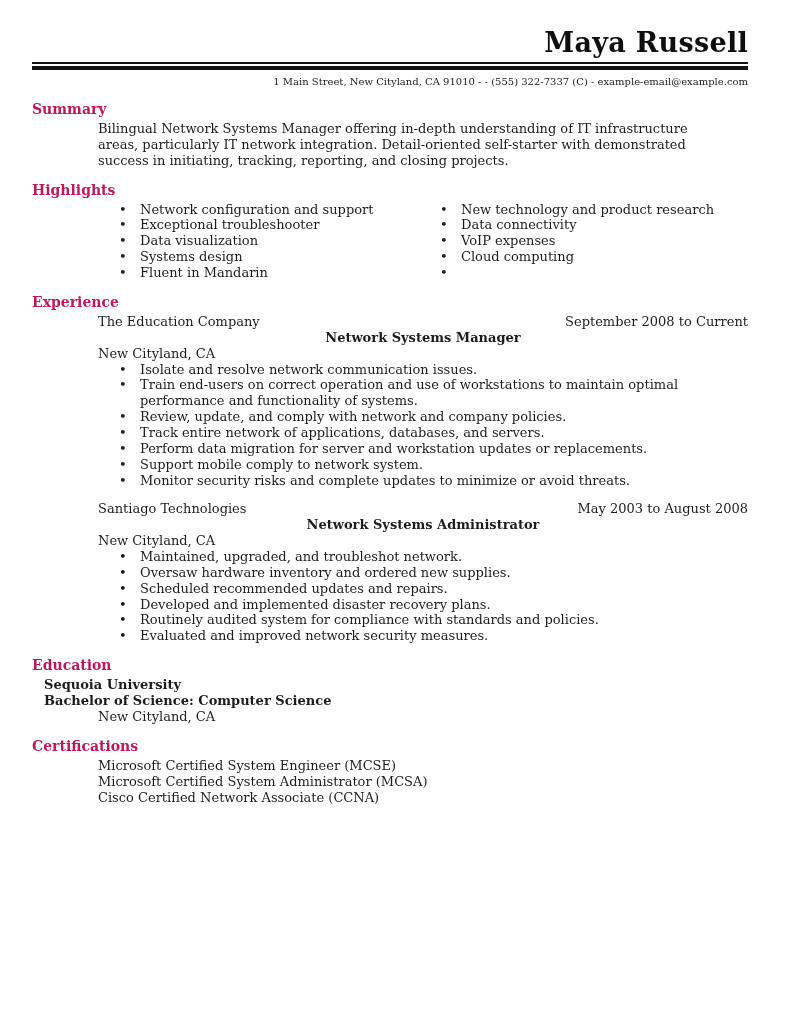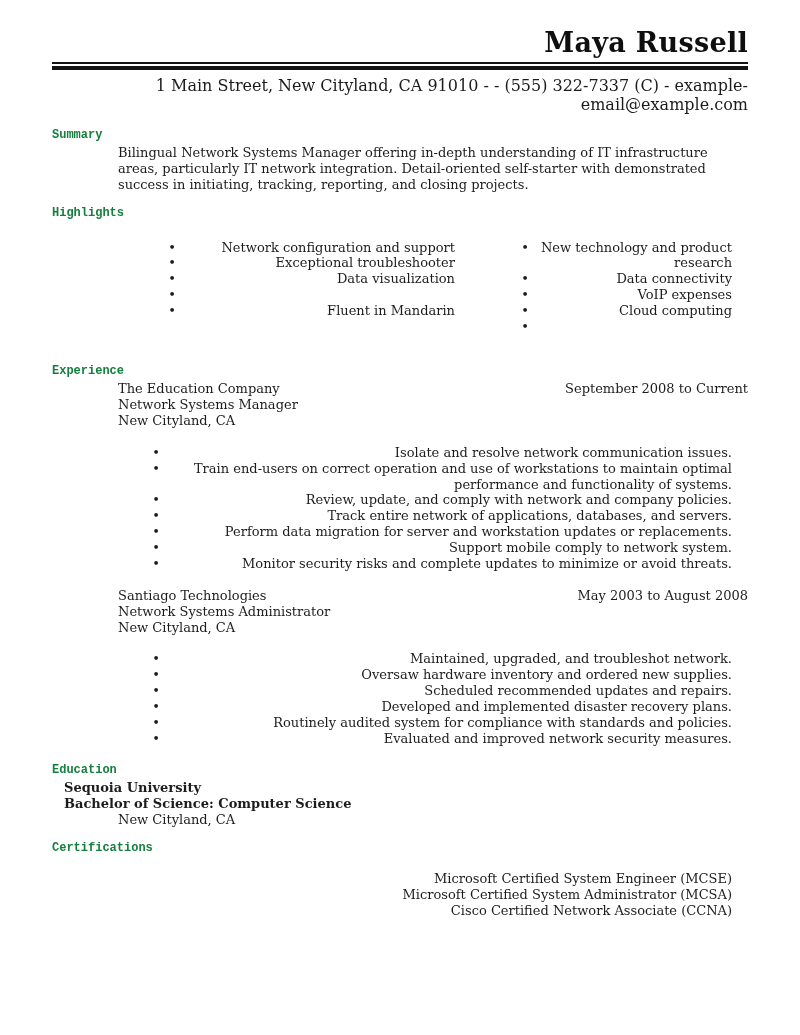--- a/index.html
+++ b/index.html
@@ -1,21 +1,21 @@
 <!DOCTYPE html>
 <html><head>
 <meta charset="utf-8">
 <style>
   html, body { margin: 0; padding: 0; background: #ffffff; }
   .page {
     position: relative;
     width: 800px;
     height: 1035px;
     box-sizing: border-box;
-    padding: 28px 52px 0 52px;
+    padding: 28px 52px 0 32px;
     background: #ffffff;
     color: #1c1c1c;
     font-family: "DejaVu Serif", serif;
     font-size: 13px;
     line-height: 1.22;
     overflow: hidden;
   }
 
   
   .name {
@@ -24,58 +24,57 @@
     font-weight: 700;
     line-height: 1.1;
     color: #0f0f0f;
     letter-spacing: 0.3px;
   }
   .rules { margin-top: 4px; }
   .rule-thin  { height: 2px; background: #141414; }
   .rule-thick { height: 4px; background: #141414; margin-top: 2px; }
   .contact {
     text-align: right;
-    font-size: 16px;
+    font-size: 10px;
     margin-top: 6px;
     color: #1c1c1c;
   }
 
   
   .stitle {
-    font-size: 12px;
+    font-size: 14px;
     font-weight: 700;
-    color: #15803d;
+    color: #be185d;
     margin: 13px 0 3px 0;
-    font-family: Liberation Mono, monospace;
   }
   .indent { margin-left: 66px; }
   .summary-text { margin: 0 0 0 66px; max-width: 630px; }
 
   
-  ul { list-style: none; margin: 16px; padding: 0; text-align: right; }
+  ul { list-style: none; margin: 0; padding: 0; }
   li.b { display: flex; align-items: flex-start; }
   .m {
     flex: 0 0 42px;
     box-sizing: border-box;
     padding-left: 21px;
     color: #1c1c1c;
   }
   .m::before { content: "\2022"; font-size: 13px; }
   .bt { flex: 1; }
 
   
   .hl-cols { display: flex; }
   .hl-col-left  { flex: 0 0 321px; }
   .hl-col-right { flex: 1; }
 
   
   .jobline { display: flex; justify-content: space-between; }
   .company { }
   .dates { text-align: left; white-space: nowrap; }
-  .role { font-weight: 400; }
+  .role { font-weight: 700; text-align: center; }
   .job + .job { margin-top: 13px; }
 
   
   .bold { font-weight: 700; margin-left: 12px; }
 </style>
 </head>
 <body>
 
 <div class="page">
 
@@ -108,20 +107,21 @@
             <span class="bt">Exceptional troubleshooter</span>
           </li>
 
           <li class="b">
             <span class="m"></span>
             <span class="bt">Data visualization</span>
           </li>
 
           <li class="b">
             <span class="m"></span>
+            <span class="bt">Systems design</span>
           </li>
 
           <li class="b">
             <span class="m"></span>
             <span class="bt">Fluent in Mandarin</span>
           </li>
         </ul>
       <ul class="hl-col-right">
 
           <li class="b">

